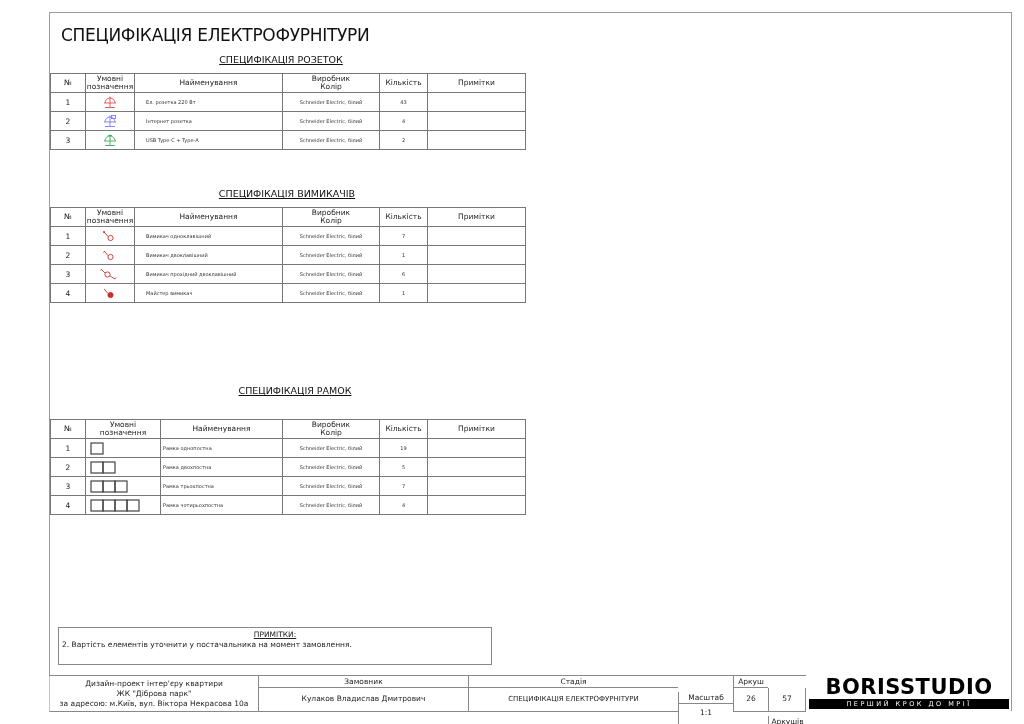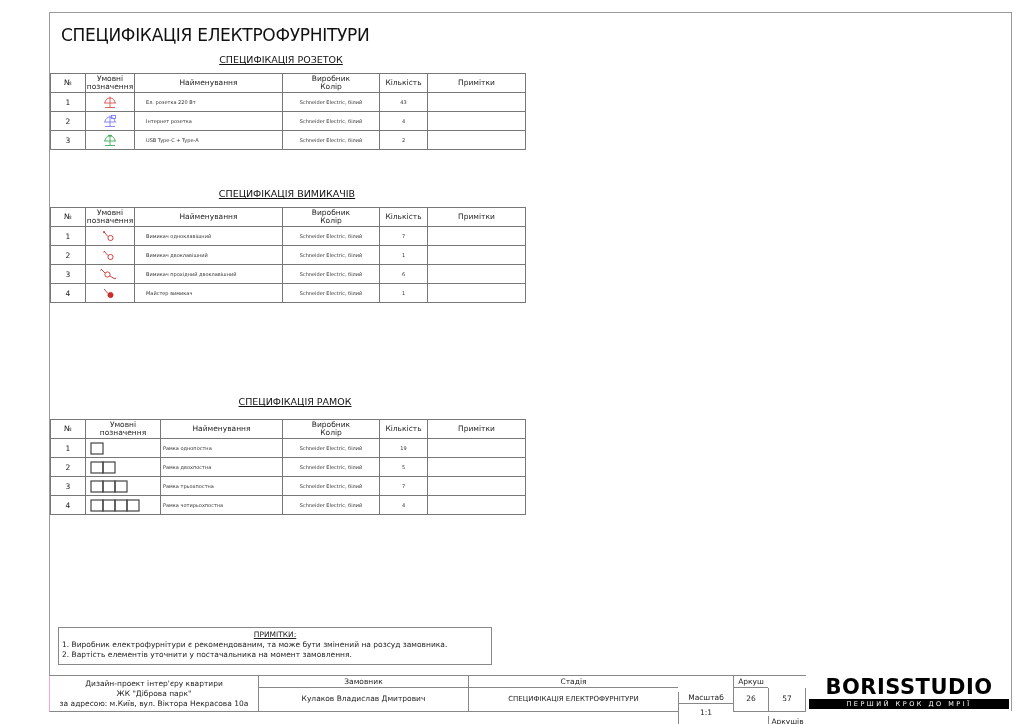--- a/index.html
+++ b/index.html
@@ -172,21 +172,21 @@
             </g>
           </svg></td>
     <td class="name">Майстер вимикач</td>
     <td class="maker">Schneider Electric, білий</td>
     <td class="qty">1</td>
     <td></td>
   </tr>
 </tbody>
   </table>
 
-<div class="abs sec-title" style="left:295px;top:396px;text-align:center;">СПЕЦИФІКАЦІЯ РАМОК</div>
+<div class="abs sec-title" style="left:295px;top:385px;text-align:center;">СПЕЦИФІКАЦІЯ РАМОК</div>
 <table class="spec" style="left:50px;top:419px;width:475px;">
   <colgroup>
       <col style="width:35px">
       <col style="width:75px">
       <col style="width:122px">
       <col style="width:97px">
       <col style="width:48px">
       <col style="width:98px">
     </colgroup>
   <tbody>
@@ -248,21 +248,20 @@
     <td class="name" style="padding-left:2px;">Рамка чотирьохпостна</td>
     <td class="maker">Schneider Electric, білий</td>
     <td class="qty">4</td>
     <td></td>
   </tr>
 </tbody>
   </table>
 
 <div class="abs notes">
   <div class="nt">ПРИМІТКИ:</div>
-  <div>1. Виробник електрофурнітури є рекомендованим, та може бути змінений на розсуд замовника.</div>
   <div>2. Вартість елементів уточнити у постачальника на момент замовлення.</div>
 </div>
 
 <div class="tb" style="width:757px;">
   <div class="cell" style="left:0;top:0;width:209px;height:36px;border-left:1px solid #f9a8d4;border-bottom:1px solid #888;line-height:10px;padding-top:3px;">
     <div>Дизайн-проект інтер'єру квартири</div>
     <div>ЖК "Діброва парк"</div>
     <div>за адресою: м.Київ, вул. Віктора Некрасова 10а</div>
   </div>
   <div class="cell" style="left:209px;top:0;width:210px;height:12px;line-height:12px;border-bottom:1px solid #888;">Замовник</div>

